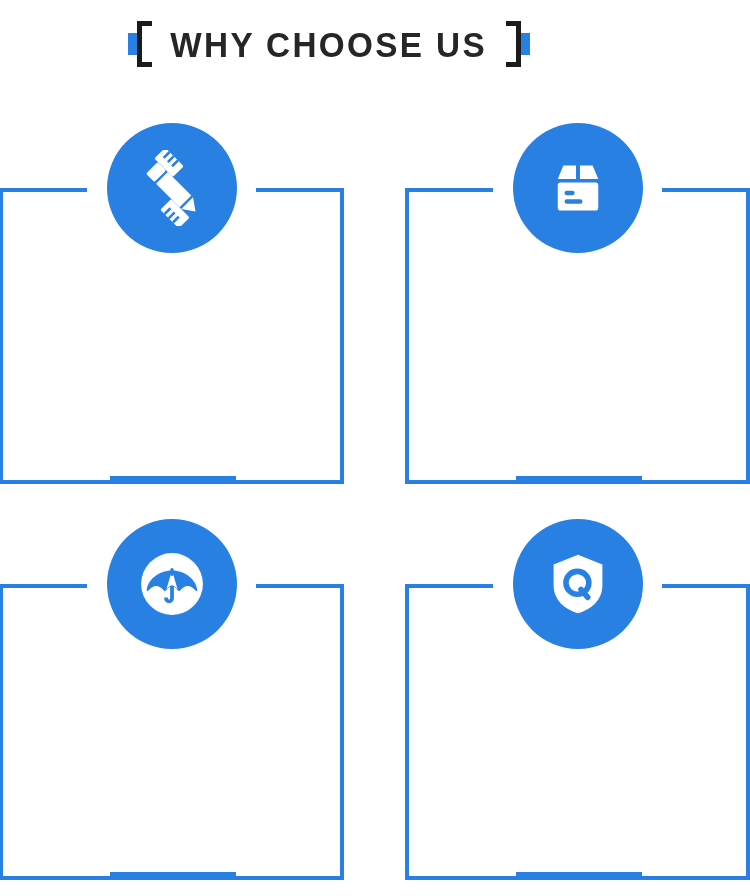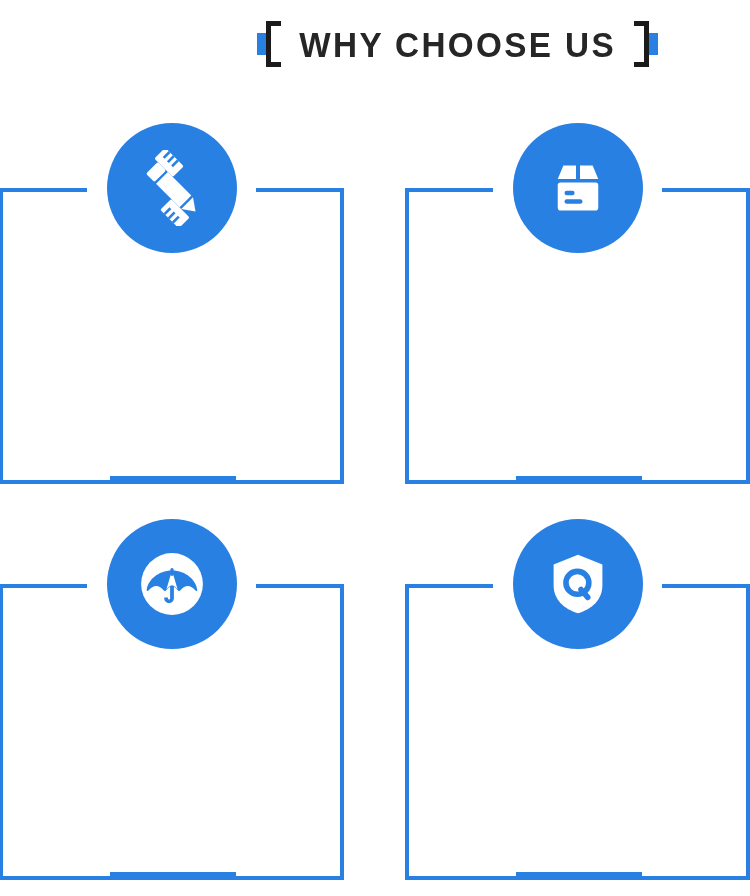--- a/index.html
+++ b/index.html
@@ -17,21 +17,21 @@
 
   
   .title-wrap {
     position: absolute;
     top: 0;
     left: 0;
     width: 658px;
     height: 88px;
     display: flex;
     align-items: center;
-    justify-content: flex-end;
+    justify-content: center;
   }
   .title-row {
     display: flex;
     align-items: center;
     justify-content: center;
     gap: 0px;
   }
   .bracket {
     position: relative;
     width: 22px;

